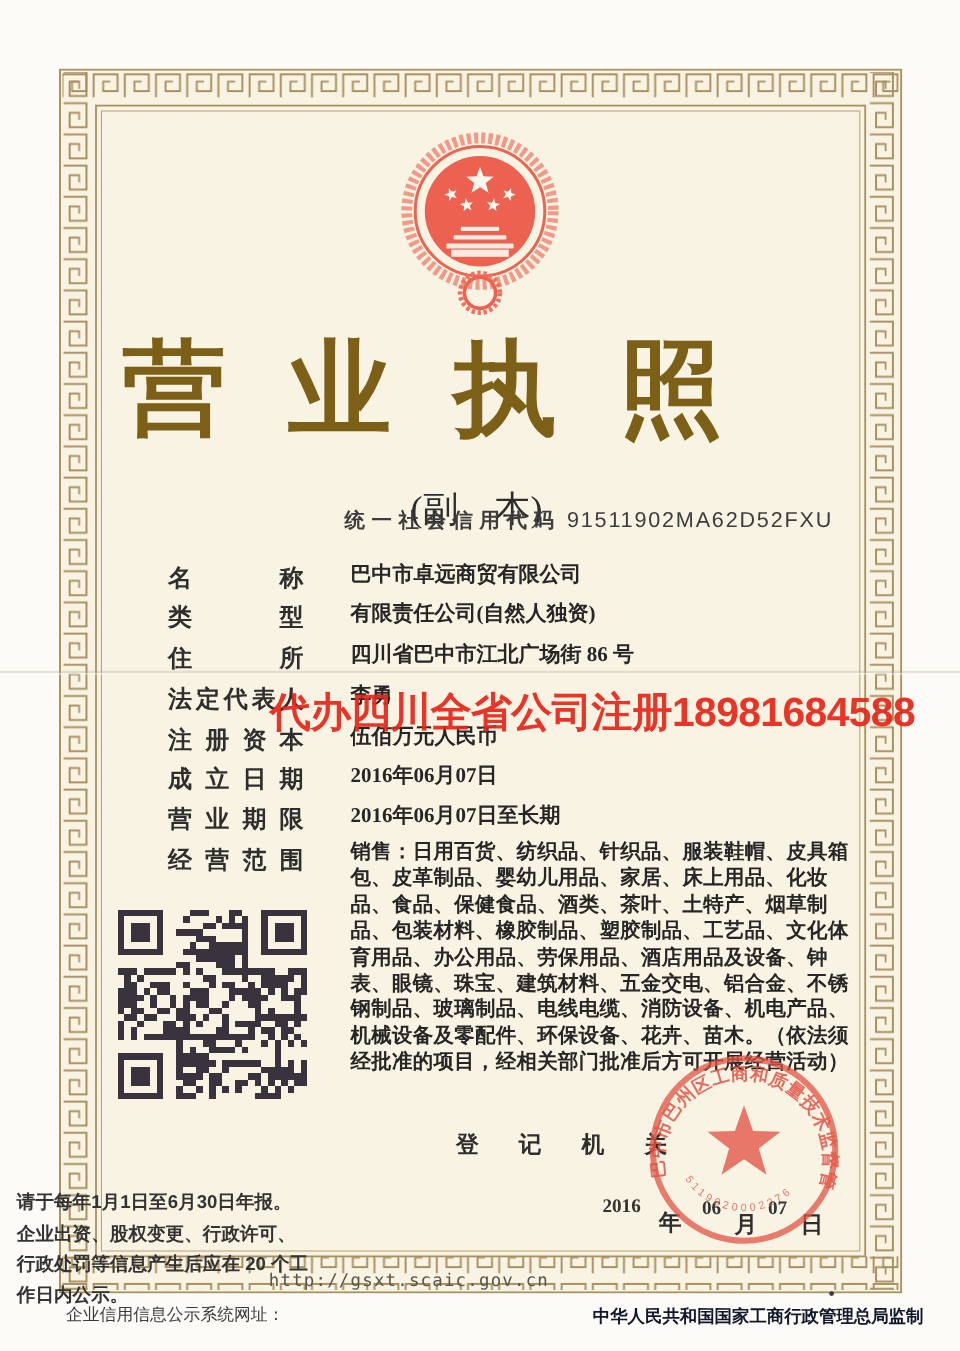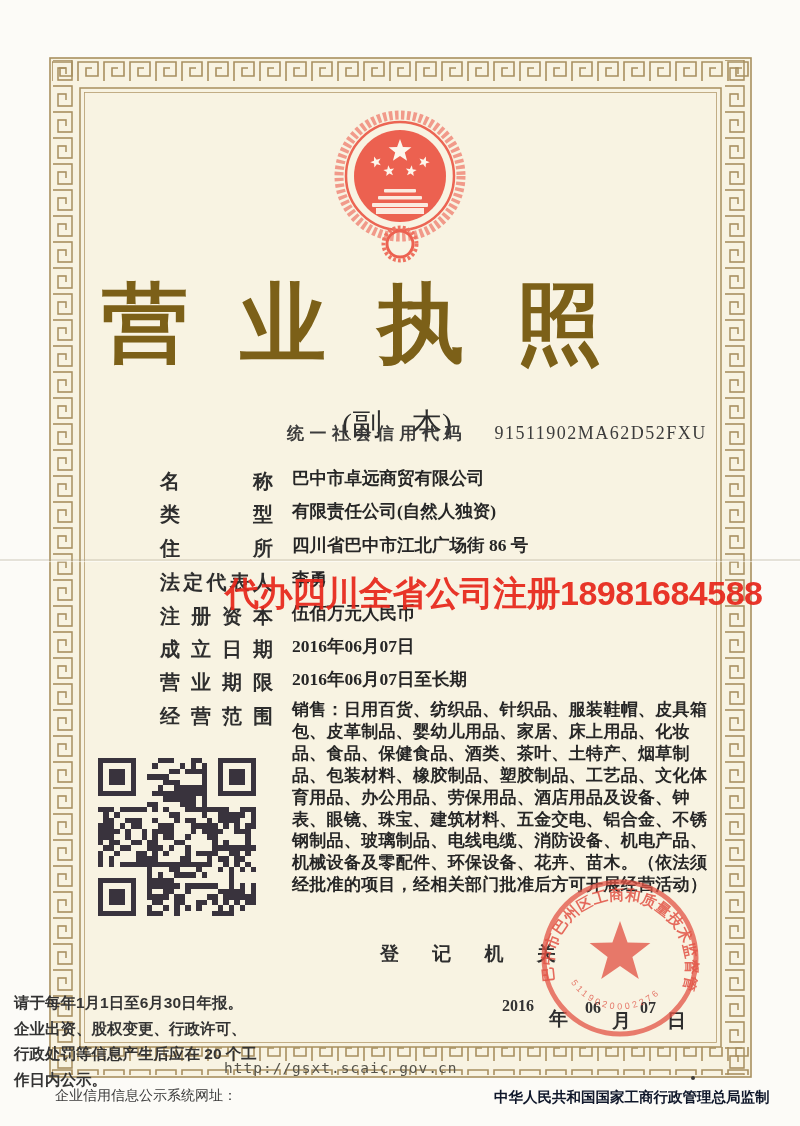--- a/index.html
+++ b/index.html
@@ -20,28 +20,27 @@
     font-size:86px;font-weight:bold;color:#7c6018;
     letter-spacing:52px;padding-left:52px;box-sizing:border-box;
     font-family:"Liberation Sans",sans-serif;
   }
   .doc-subtitle{
     left:0;top:374px;width:794px;text-align:center;
     font-size:30px;color:#2d2d2d;font-family:"Liberation Serif",serif;margin-top:30px;
   }
   .credit-line{left:287px;top:422px;white-space:nowrap;color:#3c3c3c;}
   .credit-label{font-size:17px;font-weight:bold;letter-spacing:5.5px;}
-  .credit-code{font-size:18px;font-family:Liberation Serif, serif;letter-spacing:1.5px;margin-left:23px;}
+  .credit-code{font-size:18px;font-family:Liberation Sans, sans-serif;letter-spacing:1.5px;margin-left:1px;}
   
   .f-label{
     left:140px;width:113px;display:inline-block;
     font-size:20px;color:#2e2e2e;font-weight:bold;
     text-align:justify;text-align-last:justify;white-space:nowrap;
     font-family:Liberation Serif, serif;
-    margin-left:20px;
   }
   .f-value{
     left:264px;font-size:17.5px;font-weight:bold;color:#262626;
     font-family:"Liberation Serif",serif;white-space:nowrap;margin-left:28px;
   }
   .f-scope{
     left:264px;top:699px;width:424px;white-space:normal;
     line-height:21.9px;font-size:17px;letter-spacing:.3px;
   }
   

